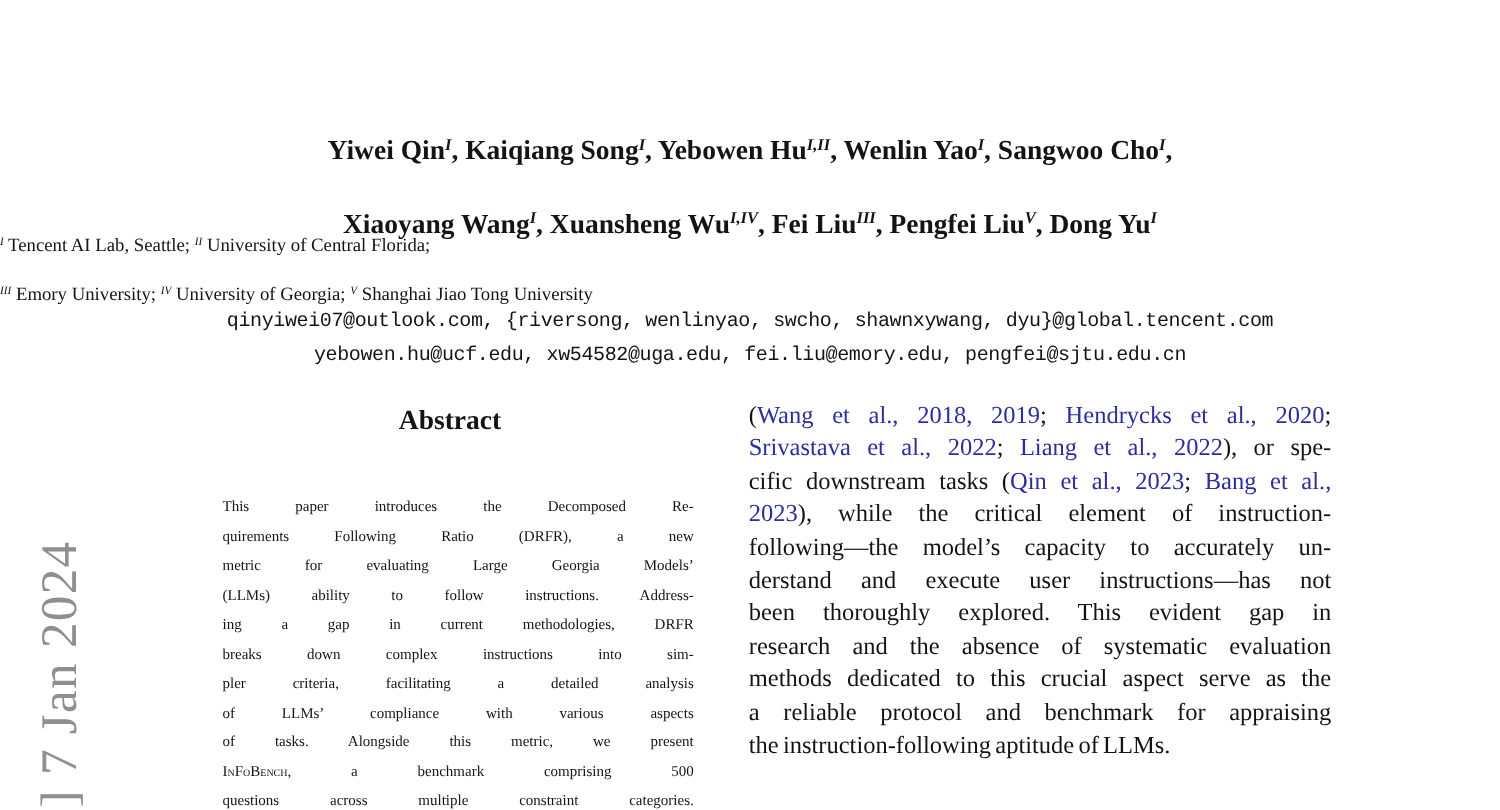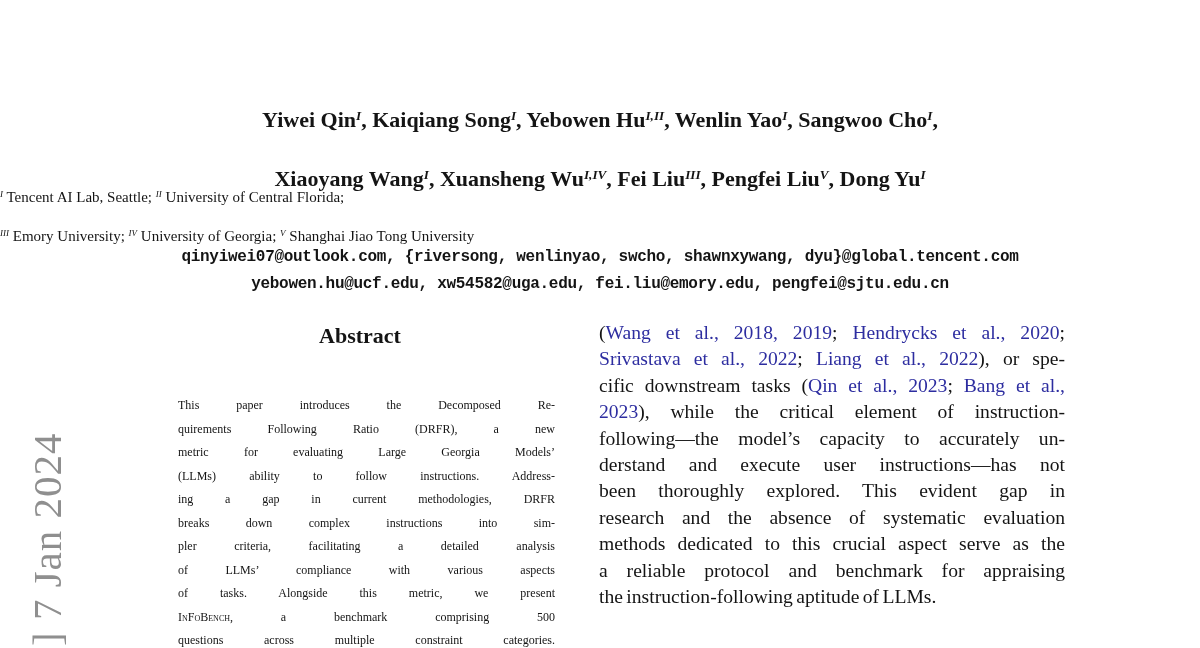--- a/index.html
+++ b/index.html
@@ -35,21 +35,21 @@
   }
   .a1{top:107px;} .a2{top:155px;margin-top:11px;}
   .affil{
     position:absolute;left:0;width:1200px;text-align:left;
     font-size:15px;white-space:nowrap;
   }
   .f1{top:189px;} .f2{top:228px;}
   .email{
     position:absolute;left:0;width:1200px;text-align:center;
     font-family:"Liberation Mono","DejaVu Sans Mono",monospace;
-    font-size:16px;white-space:nowrap;letter-spacing:-0.3px;font-weight:bold;
+    font-size:16px;white-space:nowrap;letter-spacing:-0.3px;
   }
   .e1{top:248px;} .e2{top:275px;}
 
   .abs-head{
     position:absolute;left:155px;top:323px;width:410px;
     text-align:center;font-weight:bold;font-size:22px;
   }
   .abs-body{
     position:absolute;left:178px;top:362px;width:377px;
     font-size:12px;line-height:23.5px;word-spacing:-1.5px;margin-top:32px;

